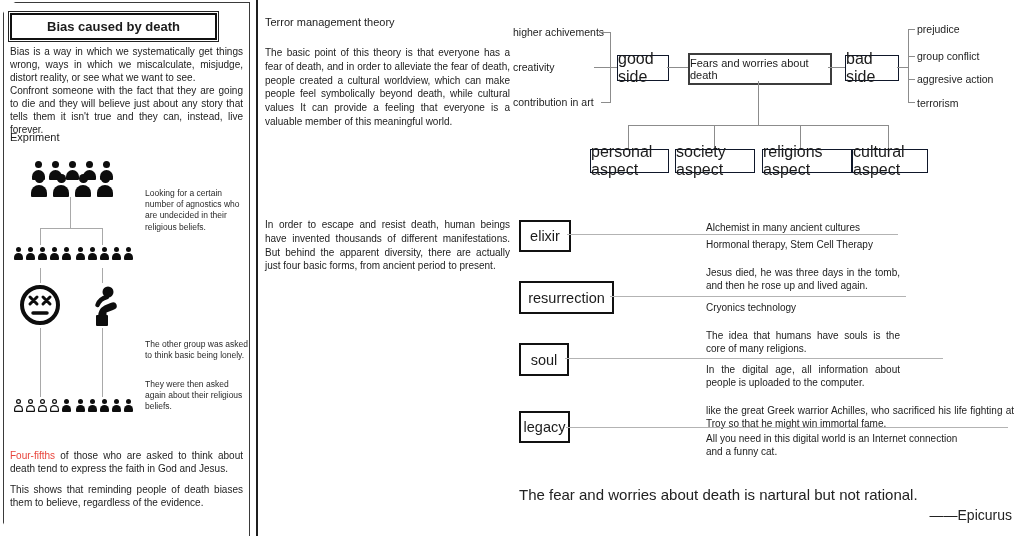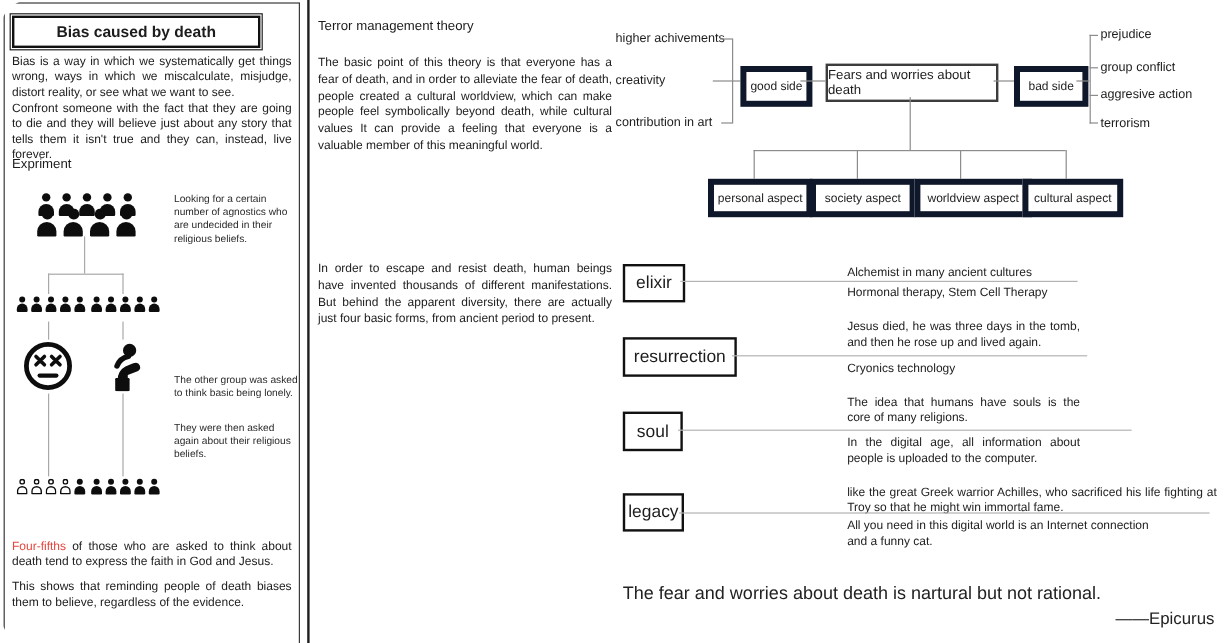--- a/index.html
+++ b/index.html
@@ -12,21 +12,21 @@
   .fml { background:#b3b3b3; }
   .just { text-align:justify; }
 
   
   .panel-border { left:3px; top:2px; width:245px; height:540px; border:1px solid #3a3a3a; }
   .divider { left:256px; top:0; width:2px; height:536px; background:#1f1f1f; }
   .title-outer { left:8px; top:11px; width:207px; border:1px solid #222; padding:1px; background:#fff; }
   .title-inner { border:2px solid #111; text-align:center; font-weight:bold; font-size:13px; padding:4px 2px; }
   .lp-p { left:10px; width:233px; font-size:10px; line-height:1.3; }
   .exp-label { left:10px; top:131px; font-size:11px; }
-  .ann { left:145px; width:103px; font-size:8.5px; line-height:1.32; color:#2a2a2a; }
+  .ann { left:145px; width:103px; font-size:8.5px; line-height:1.32; color:#2a2a2a;margin-top:28px; }
   .red { color:#e8453c; }
 
   
   .pi { display:inline-block; width:10px; height:13px; position:relative; }
   .pi::before { content:""; position:absolute; top:0; left:2.5px; width:5px; height:5px; border-radius:50%; background:#0d0d0d; }
   .pi::after  { content:""; position:absolute; bottom:0; left:0.5px; width:9px; height:7px; border-radius:4.5px 4.5px 1px 1px; background:#0d0d0d; }
   .pi.o::before { background:#fff; box-shadow:inset 0 0 0 1.2px #0d0d0d; }
   .pi.o::after  { background:#fff; box-shadow:inset 0 0 0 1.2px #0d0d0d; }
   .grp { position:absolute; display:flex; gap:2px; }
   .pb { display:inline-block; width:15px; height:19px; position:relative; }
@@ -37,22 +37,22 @@
   .pc::after  { content:""; position:absolute; bottom:0; left:1px; width:16px; height:12px; border-radius:8px 8px 1px 1px; background:#0d0d0d; }
   .crowd { left:28px; top:161px; width:90px; height:37px; }
   .row-back { position:absolute; top:0; left:3px; display:flex; gap:2px; }
   .row-front { position:absolute; top:13px; left:2px; display:flex; gap:4px; }
 
   
   .tmt-h { left:265px; top:16px; font-size:11px; }
   .tmt-p { left:265px; width:245px; font-size:10px; line-height:1.38; }
 
   
-  .fbox { position:absolute; border:5px solid #0f172a; background:#fff; display:flex;
-          align-items:center; justify-content:center; font-size:10px; }
+  .fbox { position:absolute; border:1px solid #0f172a; background:#fff; display:flex;
+          align-items:center; justify-content:center; font-size:16px; }
   .fears { border:2px solid #3c3c3c; font-size:11px; }
   .sidelabel { position:absolute; font-size:10.5px; white-space:nowrap; }
 
   
   .formbox { position:absolute; border:2px solid #111; background:#fff; display:flex;
              align-items:center; justify-content:center; font-size:14.5px; }
   .ft { position:absolute; font-size:10px; line-height:1.32; color:#222; }
   .quote { left:519px; top:486px; font-size:15px; color:#222; }
   .attr { left:880px; top:507px; width:132px; text-align:right; font-size:14px; color:#222; }
 </style>
@@ -193,21 +193,21 @@
   <div class="vl" style="left:800px;top:125px;height:24px"></div>
   <div class="vl" style="left:888px;top:125px;height:24px"></div>
 
   <div class="fbox" style="left:590px;top:149px;width:77px;height:22px">
       <span>personal aspect</span>
     </div>
   <div class="fbox" style="left:675px;top:149px;width:78px;height:22px">
       <span>society aspect</span>
     </div>
   <div class="fbox" style="left:762px;top:149px;width:88px;height:22px">
-      <span>worldview aspect</span>
+      <span>religions aspect</span>
     </div>
   <div class="fbox" style="left:852px;top:149px;width:74px;height:22px">
       <span>cultural aspect</span>
     </div>
 
   <div class="formbox" style="left:519px;top:220px;width:48px;height:28px">
       <span>elixir</span>
     </div>
   <div class="hl fml" style="left:567px;top:234px;width:331px"></div>
   <div class="ft" style="left:706px;top:221px;width:200px">Alchemist in many ancient cultures</div>

